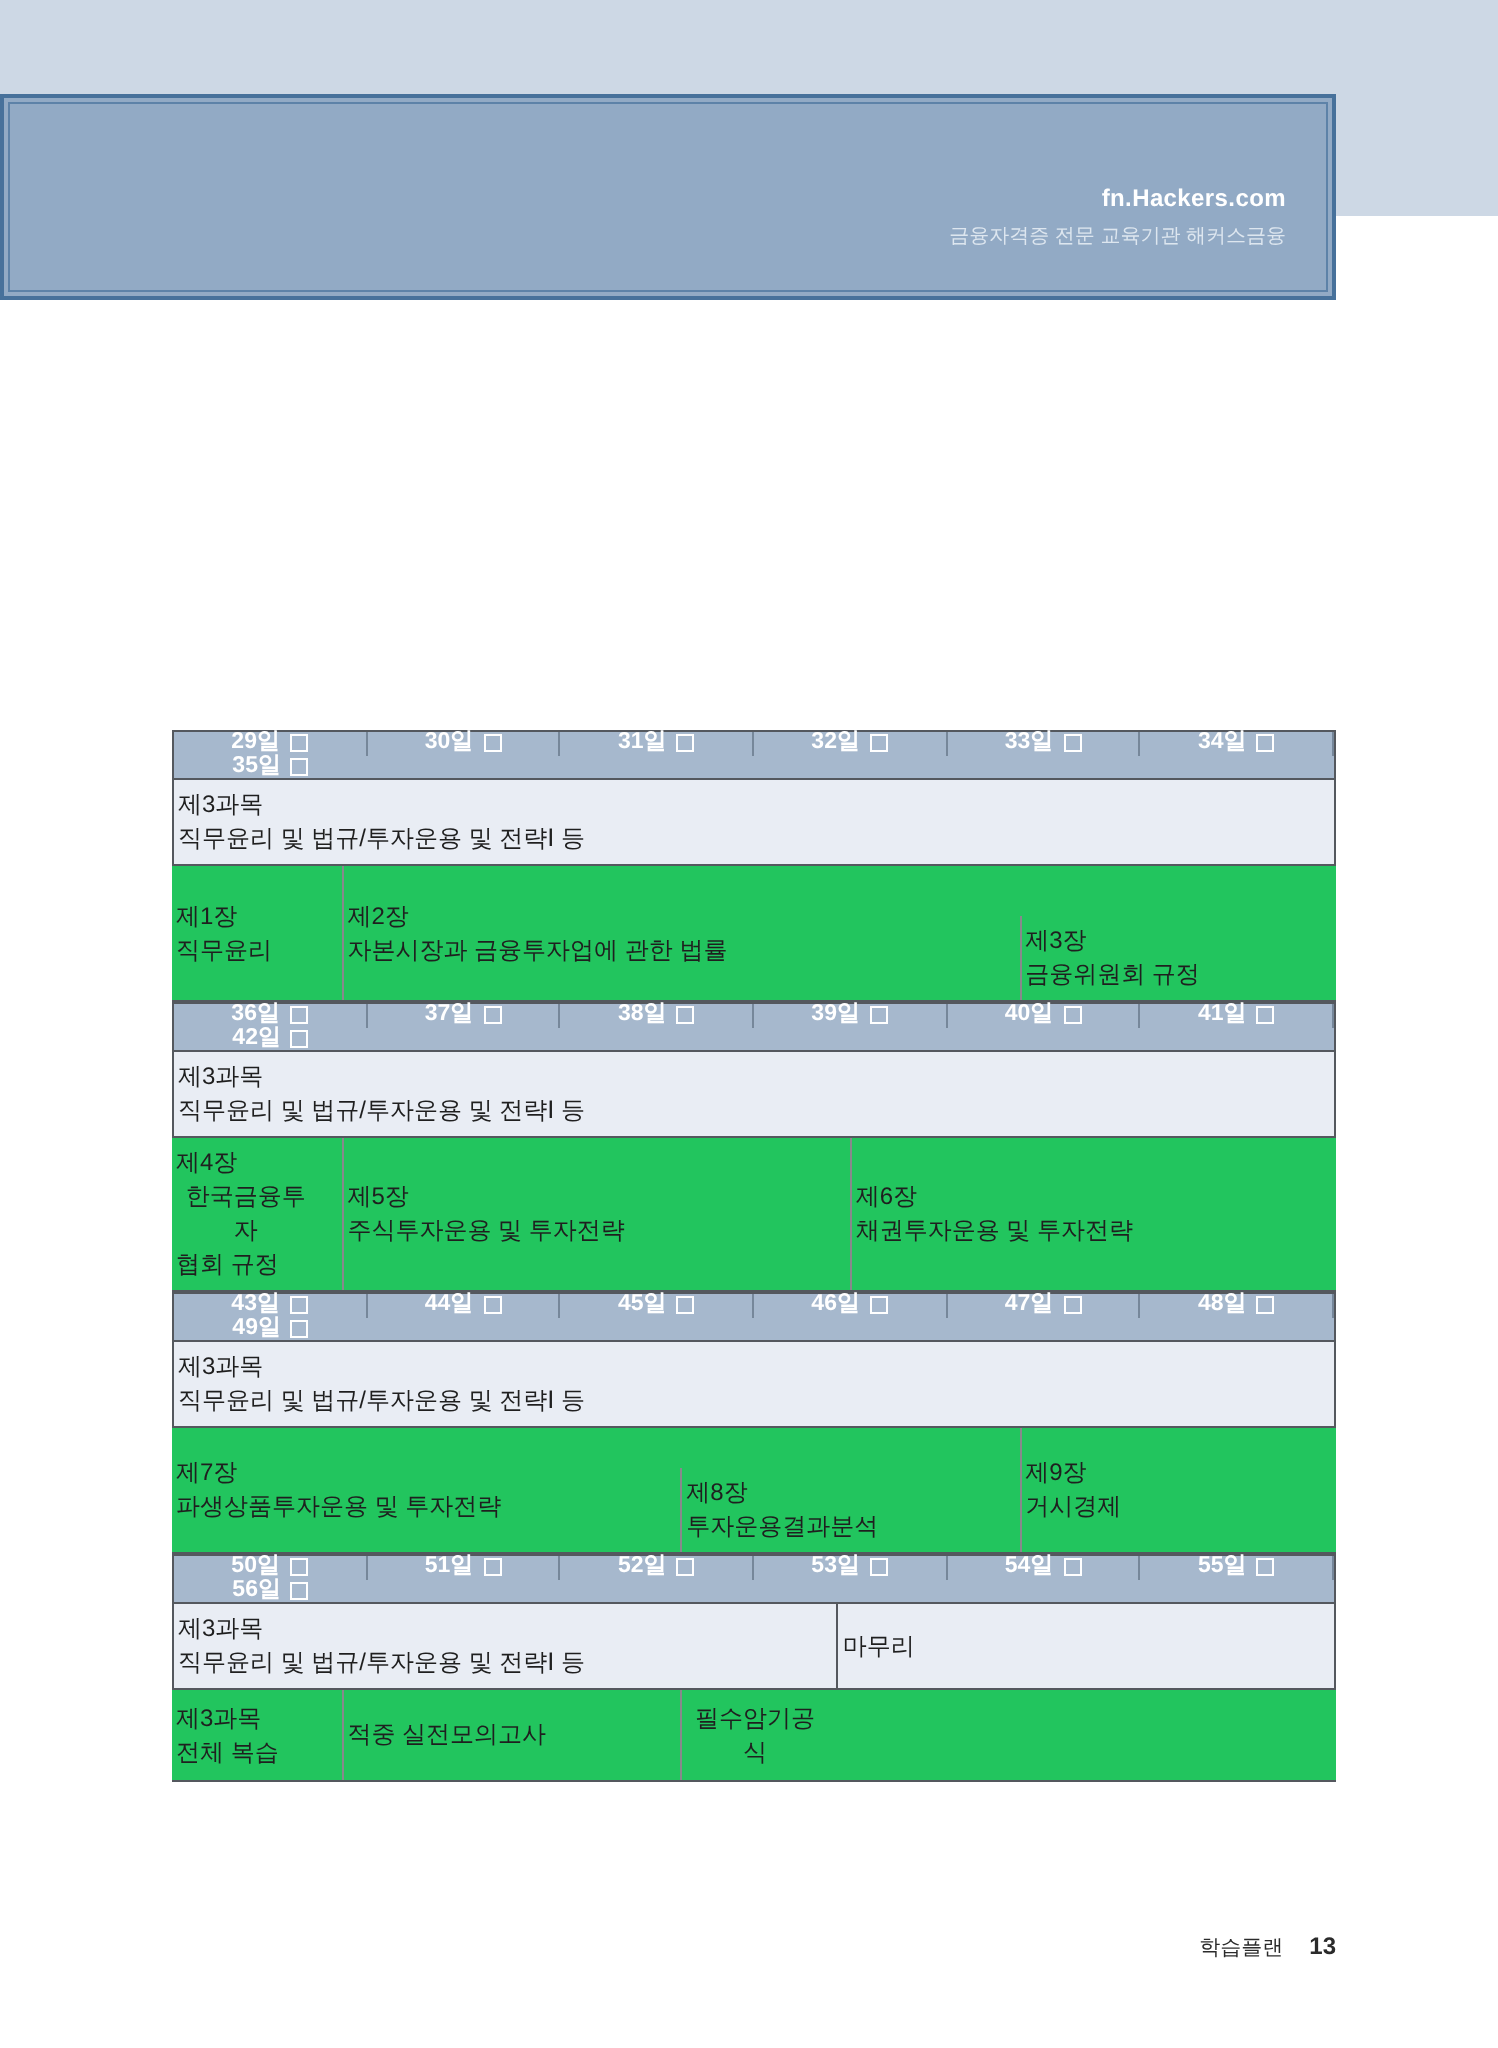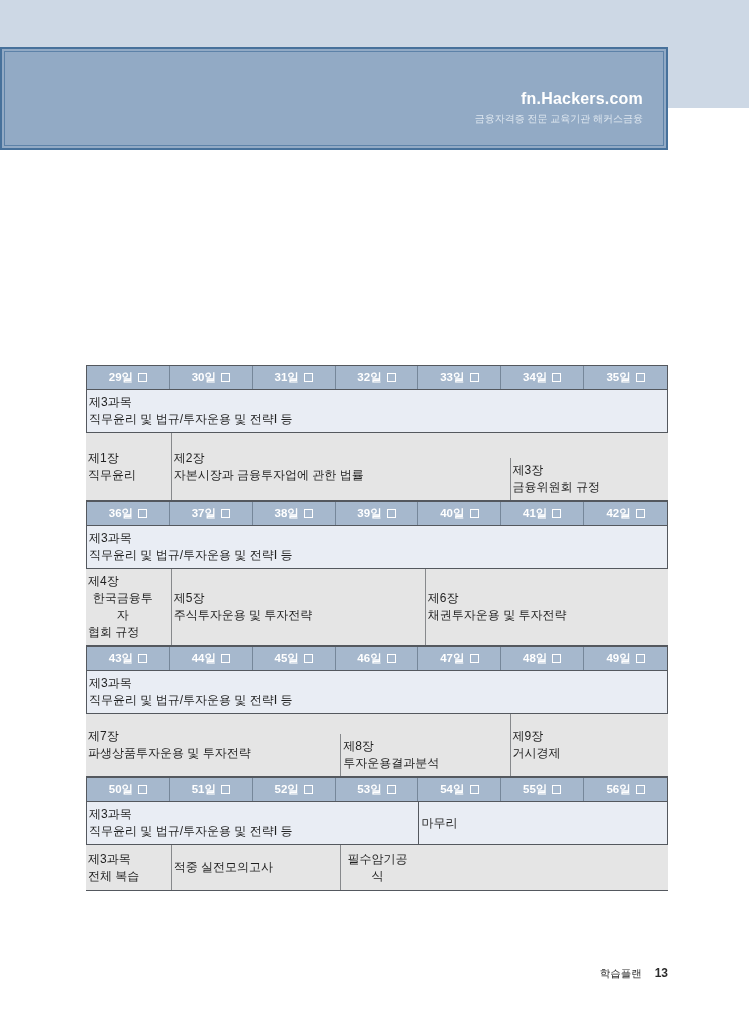--- a/index.html
+++ b/index.html
@@ -33,32 +33,32 @@
     background:var(--box-fill);
     border:2px solid var(--box-border-outer);
   }
   .header-box-inner{
     position:absolute;left:2px;top:2px;right:2px;bottom:2px;
     border:1px solid var(--box-border-inner);
     display:flex;flex-direction:column;align-items:flex-end;justify-content:flex-end;
     padding:0 20px 20px 0;
   }
   .brand{
-    color:#ffffff;font-size:16px;font-weight:bold;letter-spacing:0.2px;
+    color:#ffffff;font-size:12px;font-weight:bold;letter-spacing:0.2px;
     line-height:18px;
   }
   .tagline{
     color:#dde6ef;font-size:10px;line-height:12px;margin-top:5px;
   }
   .plan-table{
     position:absolute;left:86px;top:365px;width:582px;
   }
   .plan-section{width:100%;}
   .day-row{
-    display:grid;grid-template-columns:repeat(7,1fr);
+    display:grid;grid-template-columns:repeat(6,1fr);
     height:25px;
     background:var(--day-cell-bg);
     border:1px solid var(--row-border);
   }
   .day-cell{
     display:flex;align-items:center;justify-content:center;
     border-right:1px solid var(--day-separator);
   }
   .day-cell:last-child{border-right:none;}
   .day-label{
@@ -72,21 +72,21 @@
   .subject-row{
     display:grid;grid-template-columns:repeat(7,1fr);
     min-height:40px;
     background:var(--subject-row-bg);
     border:1px solid var(--row-border);
     border-top:none;
   }
   .chapter-row{
     display:grid;grid-template-columns:repeat(7,1fr);
     min-height:46px;
-    background:#e5e5e5;
+    background:#22c55e;
     border-bottom:1px solid var(--row-border);
     gap:11px;
   }
   .cell{
     display:flex;flex-direction:column;justify-content:center;align-items:flex-start;
     text-align:center;padding:4px 2px;
   }
   .subject-row .cell:not(:first-child){border-left:1px solid var(--row-border);}
   .chapter-row .cell:not(:first-child){border-left:1px solid var(--cell-separator);}
   .cell .line{

